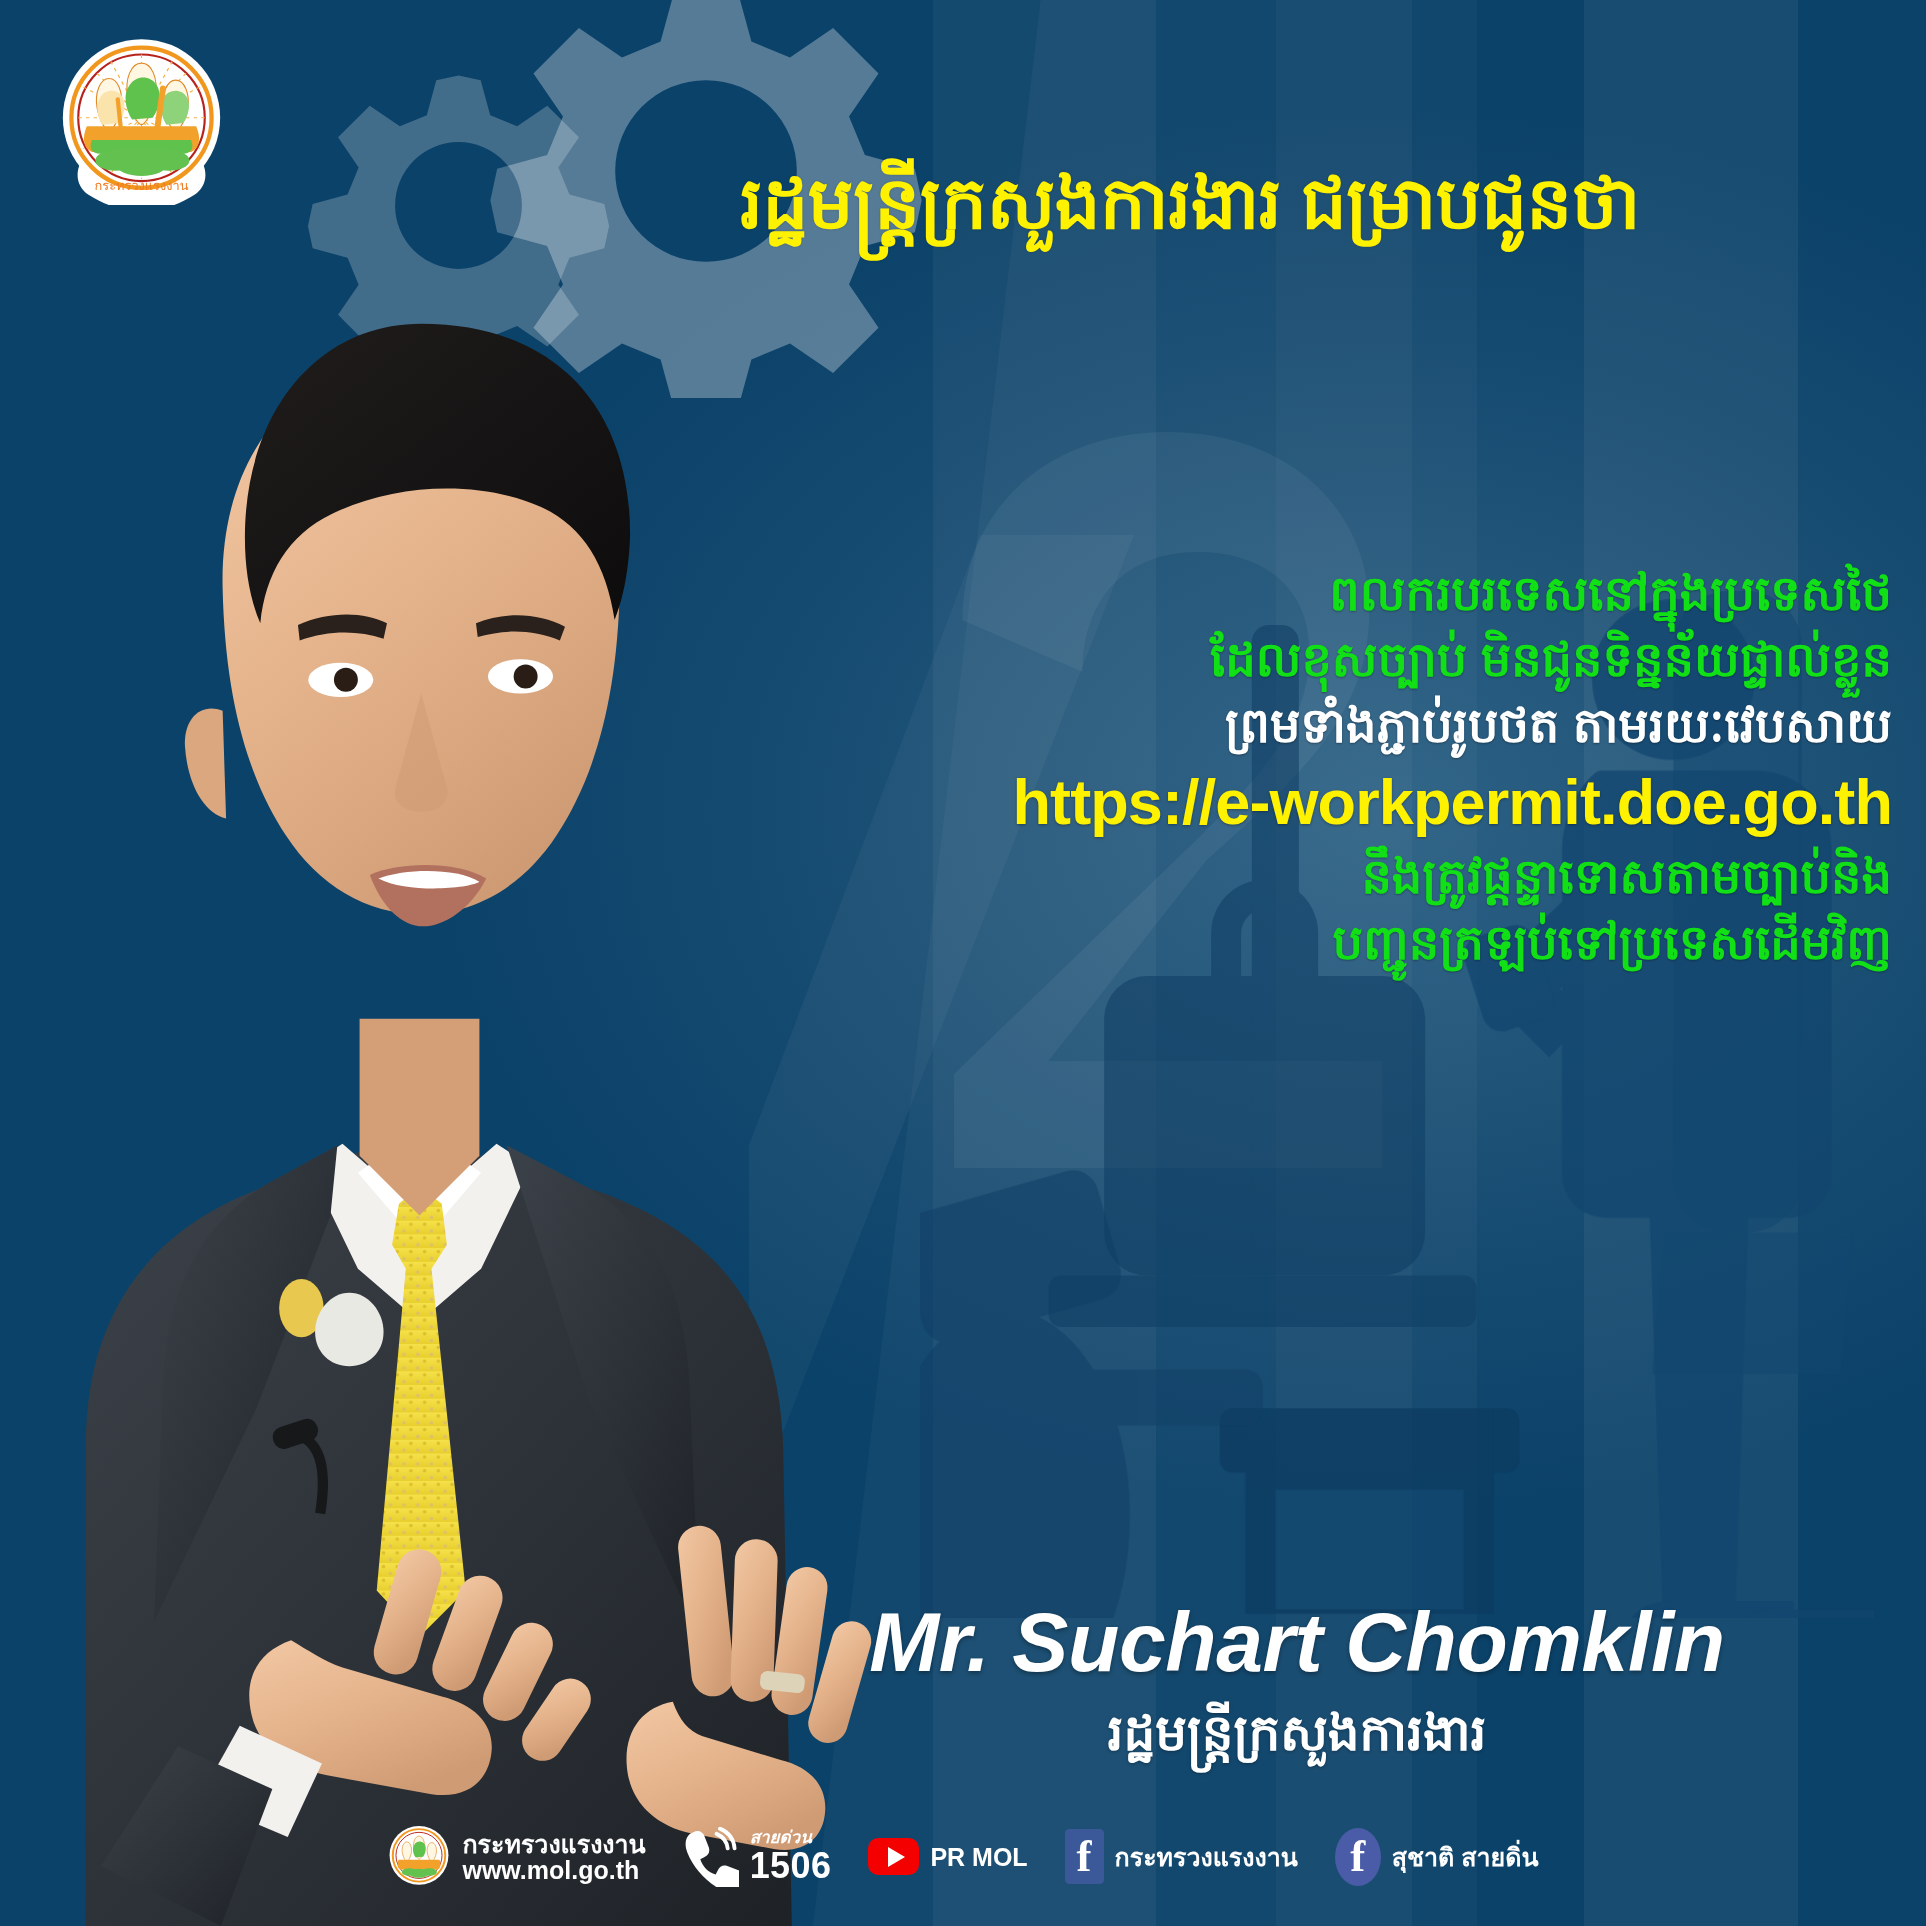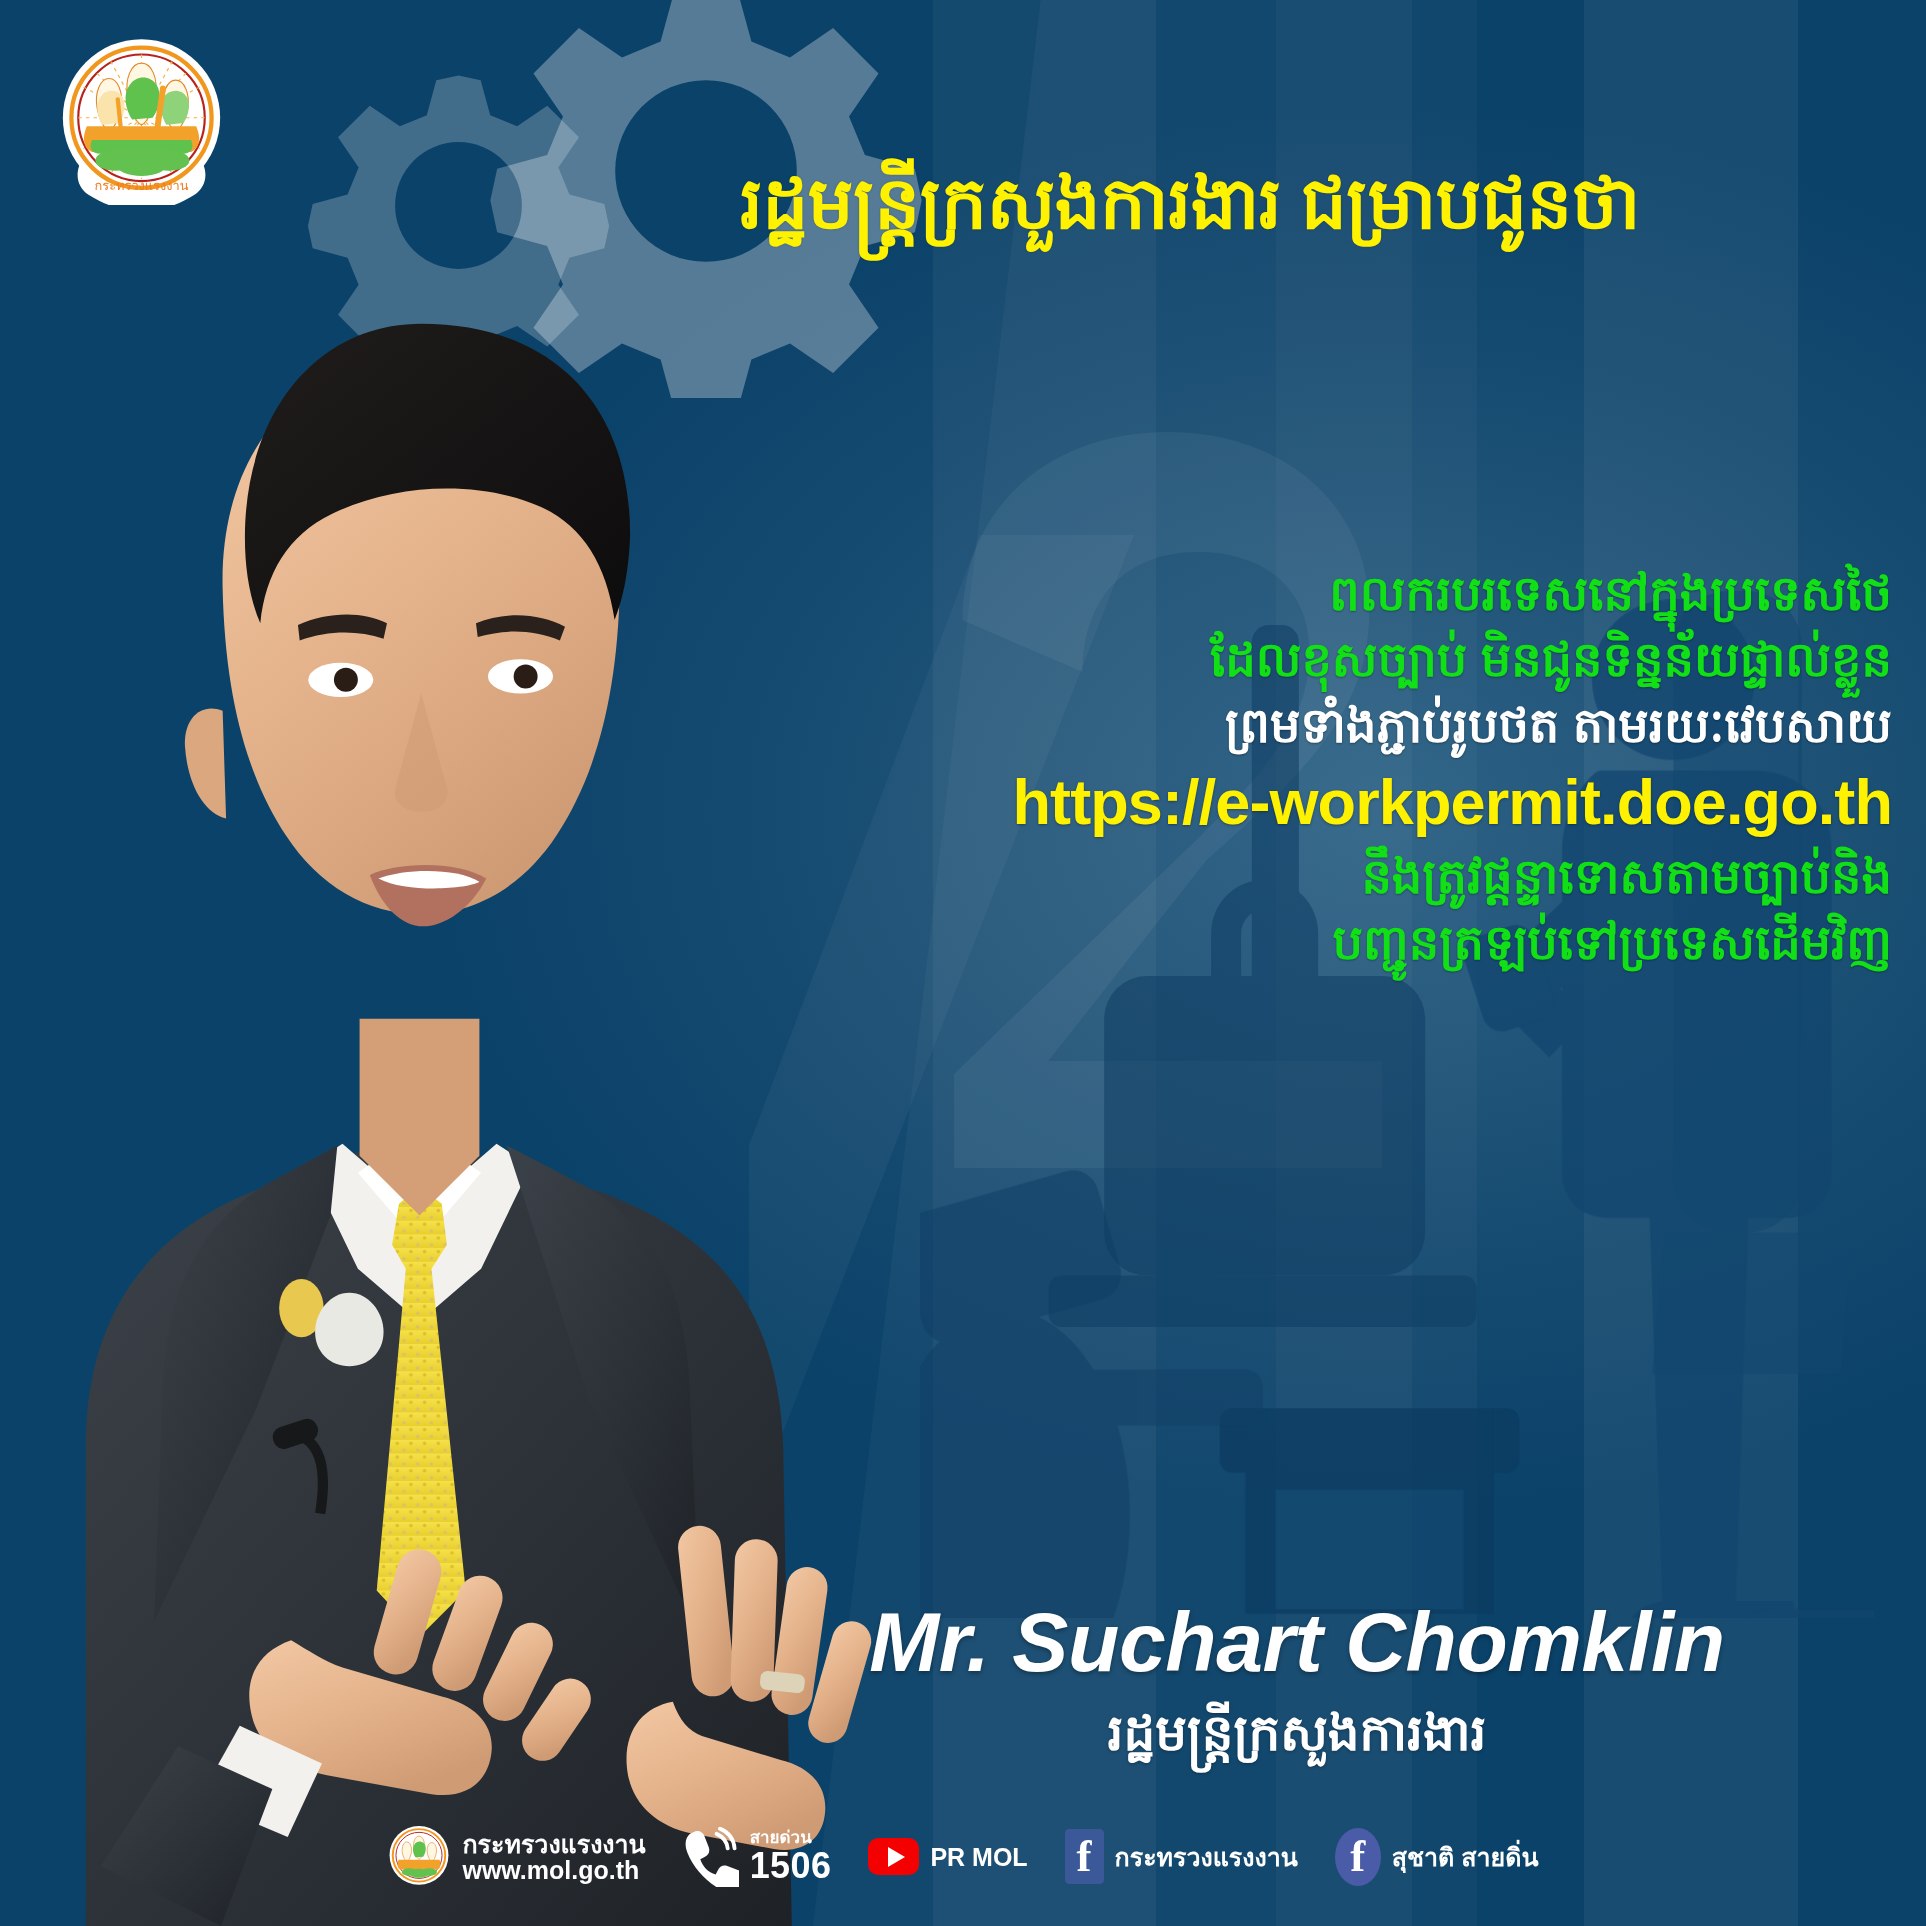--- a/index.html
+++ b/index.html
@@ -98,21 +98,21 @@
   
   #footer{
     position:absolute; left:0; right:0; bottom:0; height:128px;
     display:flex; align-items:center; justify-content:center; gap:37px;
     padding-bottom:11px;
   }
   .fitem{ display:flex; align-items:center; gap:11px; }
   .fitem .ftxt{ color:#fff; font-weight:700; line-height:1.04; }
   .f-one{ font-size:25px; }
   .f-two{ font-size:25px; }
-  .f-small{ font-size:17px; display:block; }
+  .f-small{ font-size:17px; display:block;font-style:italic; }
   .f-big{ font-size:36px; display:block; letter-spacing:0.4px; }
   .f-stack{ display:flex; flex-direction:column; }
 
   .yt{
     width:51px; height:37px; background:#f50000; border-radius:10.3px;
     display:flex; align-items:center; justify-content:center;
   }
   .yt i{
     display:block; width:0; height:0;
     border-left:17px solid #fff; border-top:10.3px solid transparent;

